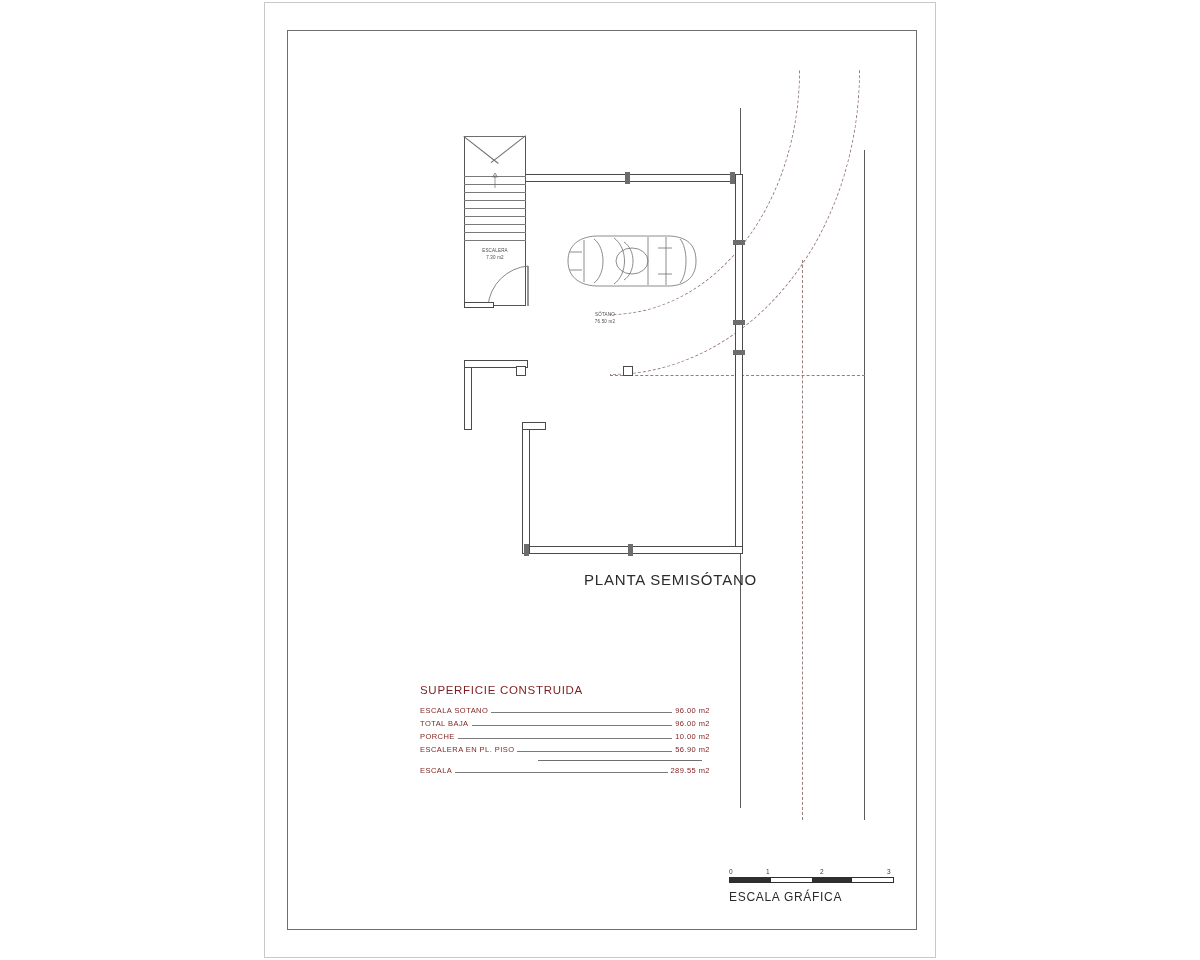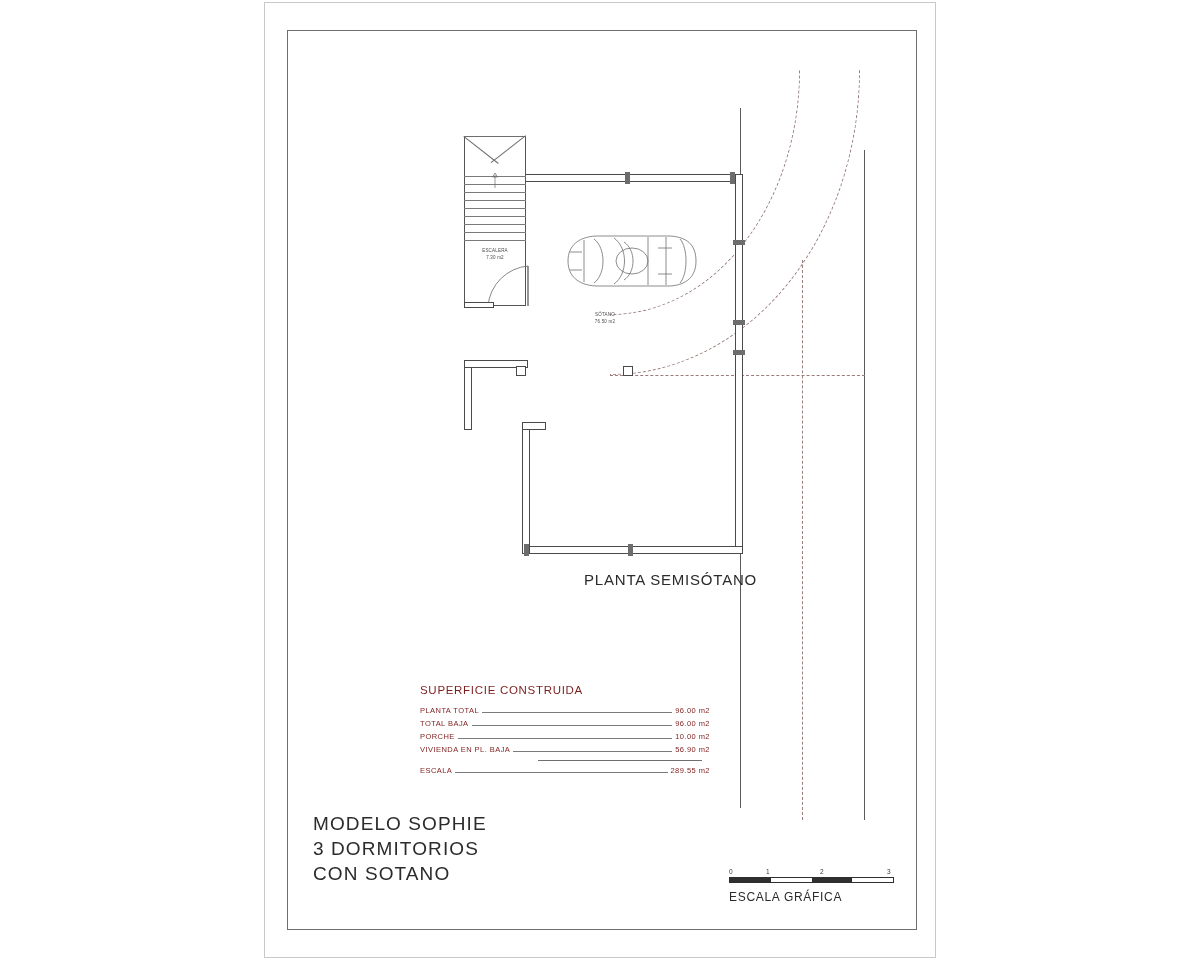--- a/index.html
+++ b/index.html
@@ -311,54 +311,49 @@
     <div class="pillar" style="left:76px; top:246px;"></div>
     <div class="pillar" style="left:183px; top:246px;"></div>
   </div>
 
   <div class="plan-title">PLANTA SEMISÓTANO</div>
 
   <div class="surface-block">
     <div class="surface-title">SUPERFICIE CONSTRUIDA</div>
 
     <div class="surface-row">
-      <span class="lbl">PLANTA TOTAL</span>
+      <span class="lbl">ESCALA SOTANO</span>
       <span class="lead"></span>
       <span class="val">96.00 m2</span>
     </div>
     <div class="surface-row">
       <span class="lbl">TOTAL BAJA</span>
       <span class="lead"></span>
       <span class="val">96.00 m2</span>
     </div>
     <div class="surface-row">
       <span class="lbl">PORCHE</span>
       <span class="lead"></span>
       <span class="val">10.00 m2</span>
     </div>
     <div class="surface-row">
-      <span class="lbl">VIVIENDA EN PL. BAJA</span>
+      <span class="lbl">ESCALERA EN PL. PISO</span>
       <span class="lead"></span>
       <span class="val">56.90 m2</span>
     </div>
 
     <div class="total-rule"></div>
 
     <div class="surface-row">
       <span class="lbl">ESCALA</span>
       <span class="lead"></span>
       <span class="val">289.55 m2</span>
     </div>
   </div>
 
-  <div class="model-block">
-    <div>MODELO SOPHIE</div>
-    <div>3 DORMITORIOS</div>
-    <div>CON SOTANO</div>
-  </div>
 
   <div class="scale-wrap">
     <div class="scale-nums">
       <span style="left:0px;">0</span>
       <span style="left:37px;">1</span>
       <span style="left:91px;">2</span>
       <span style="left:158px;">3</span>
     </div>
     <div class="scale-bar">
       <div class="dark"></div>

